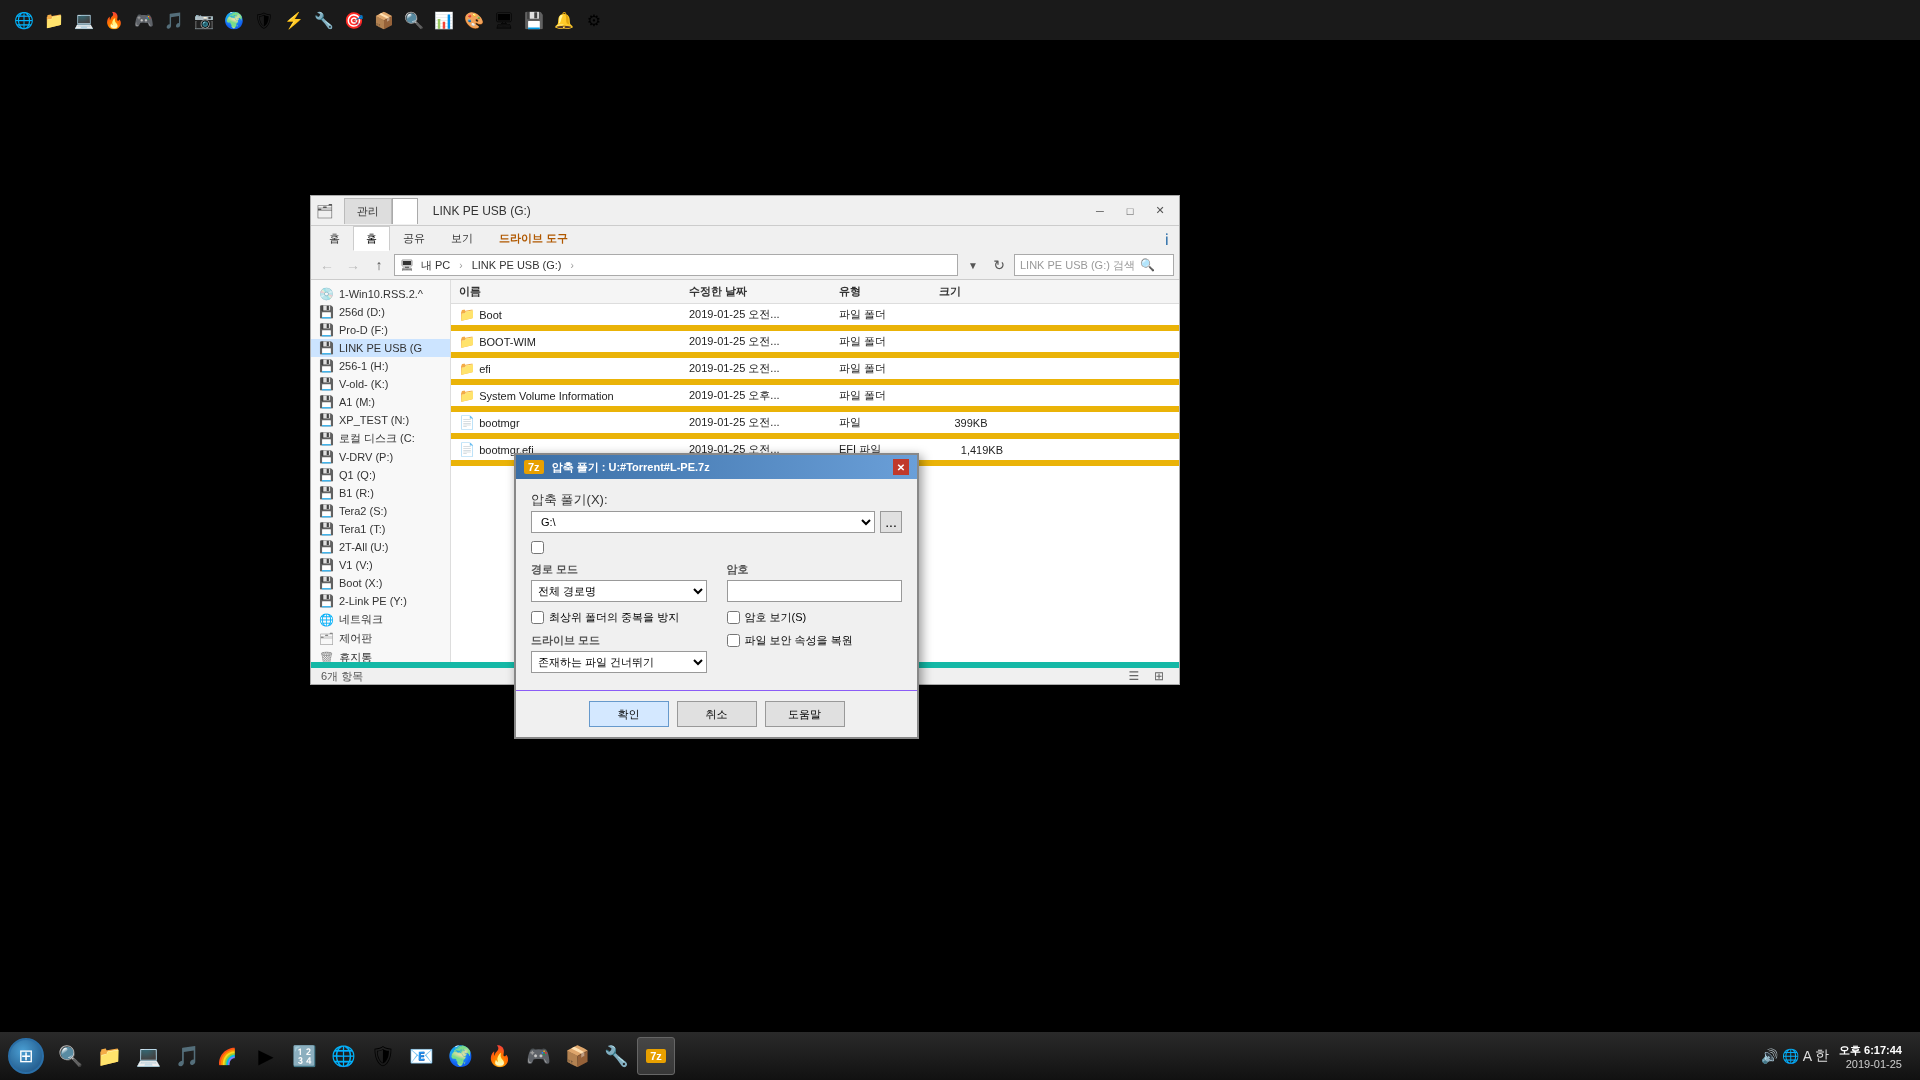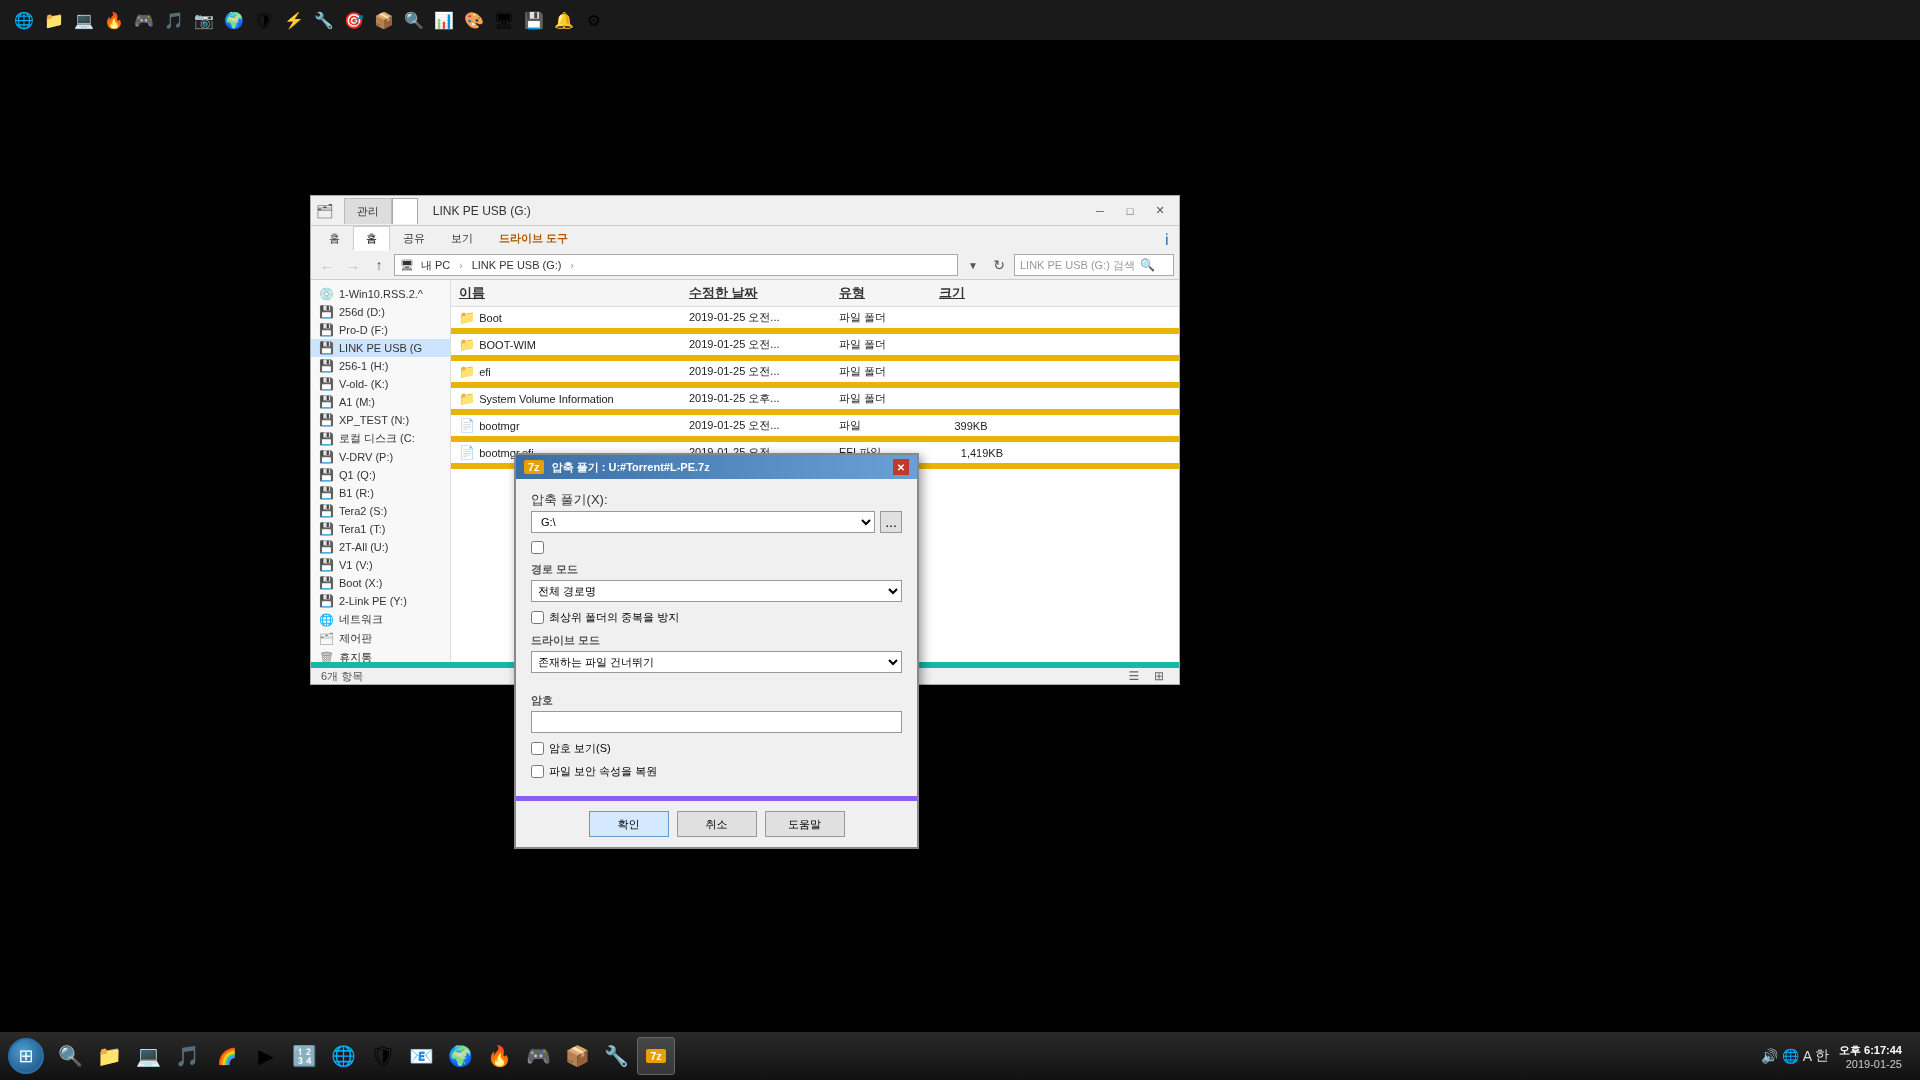--- a/index.html
+++ b/index.html
@@ -248,25 +248,24 @@
     .file-list-header {
       display: flex;
       background: #f5f5f5;
       border-bottom: 1px solid #ddd;
       padding: 2px 0;
       position: sticky;
       top: 0;
     }
     .file-col {
       padding: 2px 8px;
-      font-size: 13px;
+      font-size: 11px;
       color: #333;
       font-weight: 600;
       cursor: pointer;
-      text-decoration: underline;
     }
     .col-name { width: 230px; }
     .col-date { width: 150px; }
     .col-type { width: 100px; }
     .col-size { width: 80px; }
     .file-row {
       display: flex;
       align-items: center;
       padding: 2px 0;
       border-bottom: 6px solid #eab308;
@@ -386,36 +385,35 @@
     .dialog-checkbox {
       display: flex;
       align-items: center;
       gap: 5px;
       font-size: 11px;
     }
     .dialog-checkbox input { margin: 0; }
     .two-col {
       display: flex;
       gap: 20px;
-      flex-direction: column;
     }
     .col-left { flex: 1; }
     .col-right { flex: 1; }
     .dialog-section-label {
       font-size: 11px;
       color: #555;
       margin-bottom: 3px;
       font-weight: bold;
     }
     .dialog-buttons {
       display: flex;
       justify-content: center;
       gap: 8px;
       padding: 10px 1px;
-      border-top: 5px solid #8b5cf6;
+      border-top: 1px solid #8b5cf6;
       margin-top: 5px;
     }
     .dialog-action-btn {
       width: 80px;
       height: 26px;
       background: #e0e0e0;
       border: 1px solid #999;
       cursor: pointer;
       font-size: 11px;
       font-family: 'Malgun Gothic', Arial, sans-serif;

